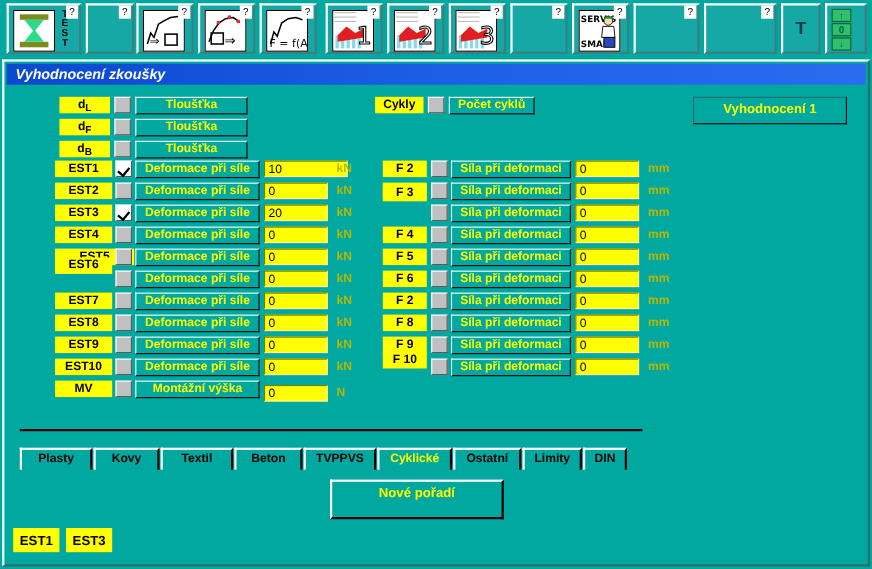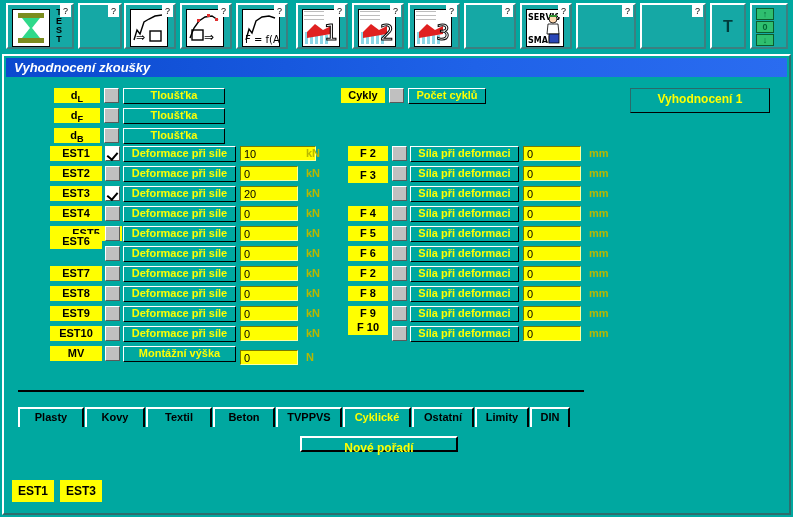--- a/index.html
+++ b/index.html
@@ -448,17 +448,17 @@
       <div class="ytag" style="left:46px;top:290px;width:52px;">MV</div>
       <div class="chk" style="left:101px;top:290px;"></div>
       <div class="lbtn" style="left:119px;top:290px;width:113px;">Montážní výška</div>
       <div class="fld" style="left:236px;top:294px;width:58px;">0</div>
       <div class="unit" style="left:302px;top:294px;">N</div>
     </div>
 
   <div id="tabs"><div class="tab" style="width:66px;">Plasty</div><div class="tab" style="width:60px;">Kovy</div><div class="tab" style="width:66px;">Textil</div><div class="tab" style="width:62px;">Beton</div><div class="tab" style="width:66px;">TVPPVS</div><div class="tab active" style="width:68px;">Cyklické</div><div class="tab" style="width:62px;">Ostatní</div><div class="tab" style="width:54px;">Limity</div><div class="tab" style="width:40px;">DIN</div></div>
   <div id="tabline"></div>
 
-  <div class="bigbtn" style="left:296px;top:380px;width:158px;height:16px;line-height:20px;">Nové pořadí</div>
+  <div class="bigbtn" style="left:296px;top:380px;width:158px;height:36px;line-height:20px;">Nové pořadí</div>
 
   <div class="ytag" style="left:8px;top:424px;width:42px;height:22px;line-height:22px;font-size:12px;">EST1</div>
   <div class="ytag" style="left:56px;top:424px;width:42px;height:22px;line-height:22px;font-size:12px;">EST3</div>
 </div>
 
 </body></html>

